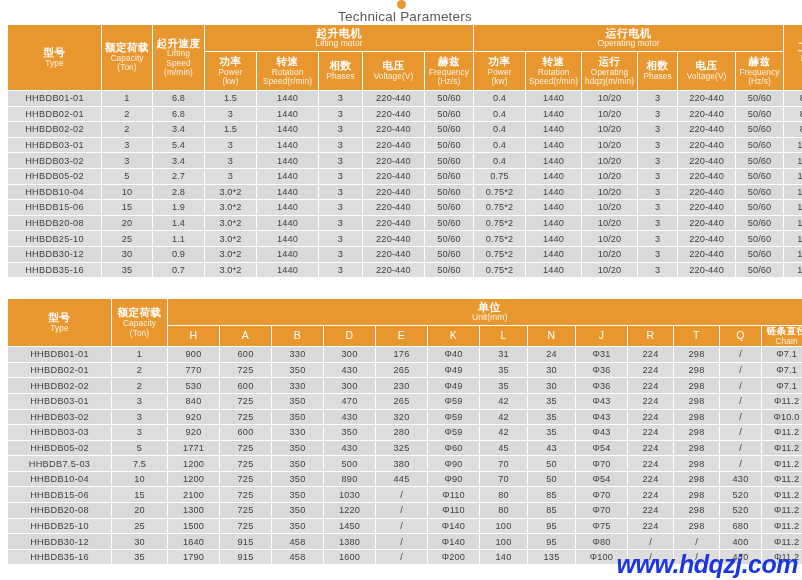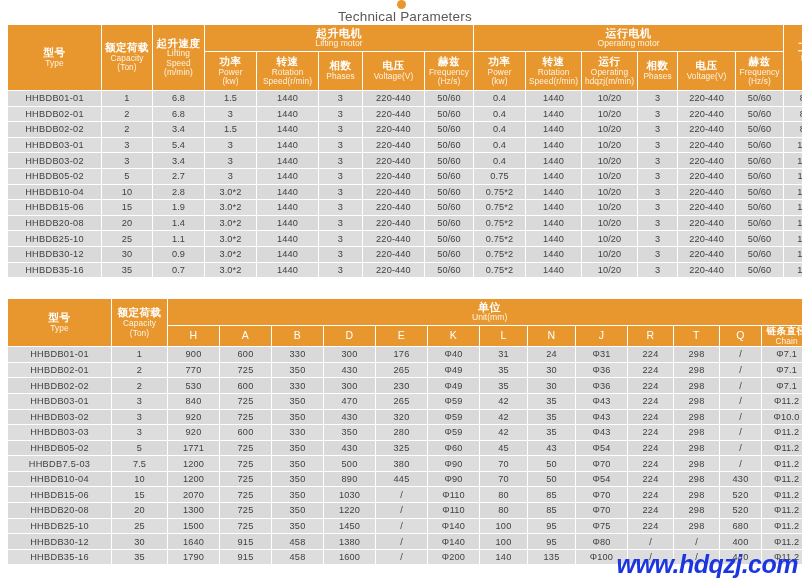--- a/index.html
+++ b/index.html
@@ -690,21 +690,21 @@
             <td>50</td>
             <td>Φ54</td>
             <td>224</td>
             <td>298</td>
             <td>430</td>
             <td>Φ11.2</td>
           </tr>
           <tr>
             <td class="model">HHBDB15-06</td>
             <td>15</td>
-            <td>2070</td>
+            <td>2100</td>
             <td>725</td>
             <td>350</td>
             <td>1030</td>
             <td>/</td>
             <td>Φ110</td>
             <td>80</td>
             <td>85</td>
             <td>Φ70</td>
             <td>224</td>
             <td>298</td>

